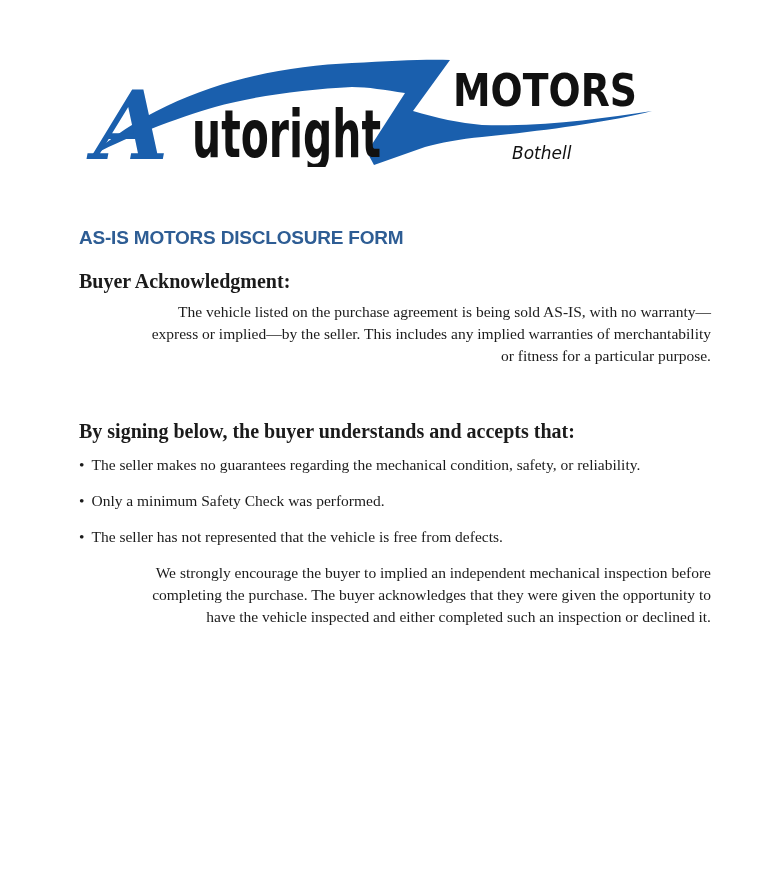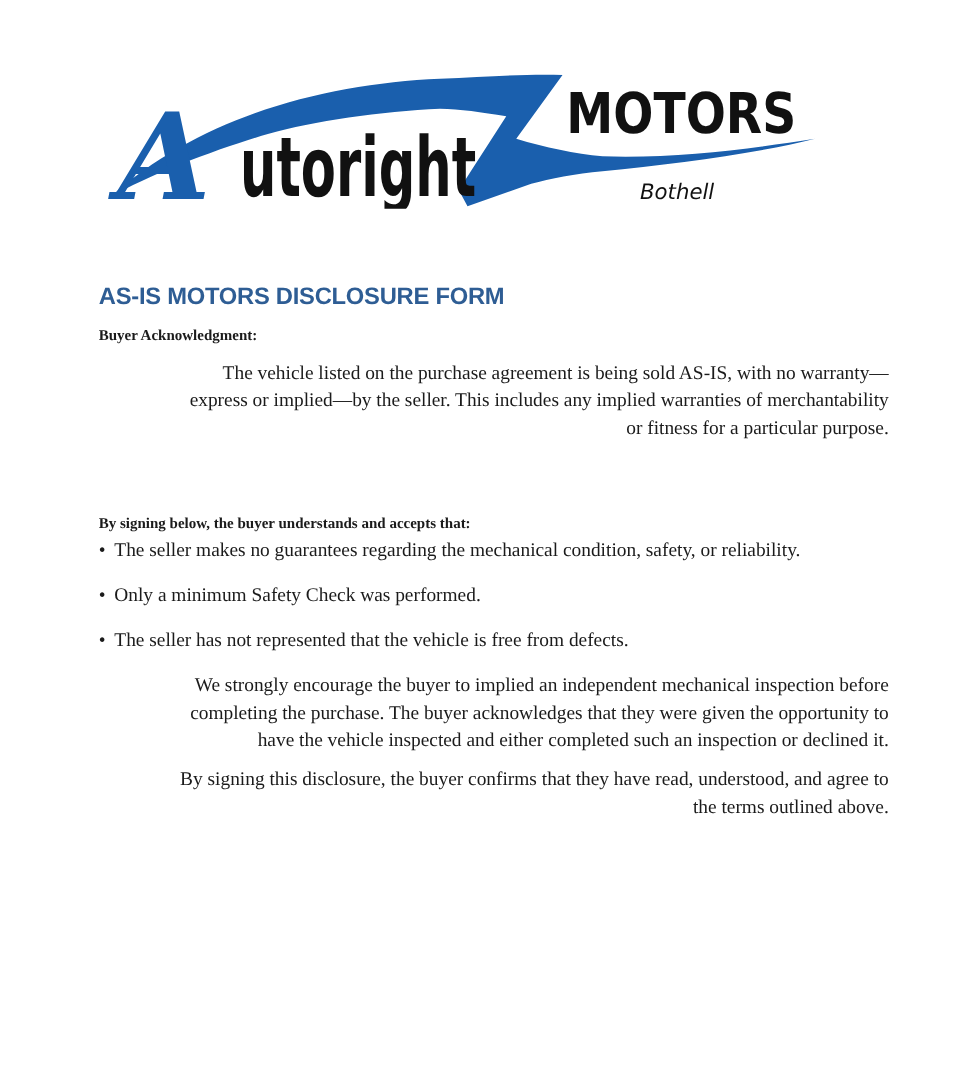--- a/index.html
+++ b/index.html
@@ -26,31 +26,31 @@
   .doc-title{
     font-family:"Liberation Sans",sans-serif;
     font-weight:bold;
     font-size:19px;line-height:20px;
     letter-spacing:-0.2px;
     color:var(--title-blue);
     margin:0;
   }
   .label{
     font-weight:bold;
-    font-size:12px;line-height:22px;
-    margin:9px 0 0 0;
+    font-size:20px;line-height:22px;
+    margin:22px 0 0 0;
   }
   .para{
     font-size:15.5px;line-height:22px;
     white-space:pre-line;
     margin:9px 0 0 0;
     text-align:right;
   }
   .label-signing{margin-top:53px;}
-  .bullets{margin-top:1px;}
+  .bullets{margin-top:12px;}
   .bullet{
     font-size:15.5px;line-height:22px;
     margin:0 0 14px 0;
   }
   .bullet .dot{margin-right:7px;}
   .label-inspection{margin-top:53px;}
   .label-acceptance{margin-top:51px;}
 </style>
 </head>
 <body>
@@ -98,15 +98,13 @@
     </div>
     <div class="bullet">
       <span class="dot">•</span><span>The seller has not represented that the vehicle is free from defects.</span>
     </div>
   </div>
 
   <div class="para">We strongly encourage the buyer to implied an independent mechanical inspection before
 completing the purchase. The buyer acknowledges that they were given the opportunity to
 have the vehicle inspected and either completed such an inspection or declined it.</div>
 
-  <div class="para">By signing this disclosure, the buyer confirms that they have read, understood, and agree to
-the terms outlined above.</div>
 </div>
 
 </body></html>

